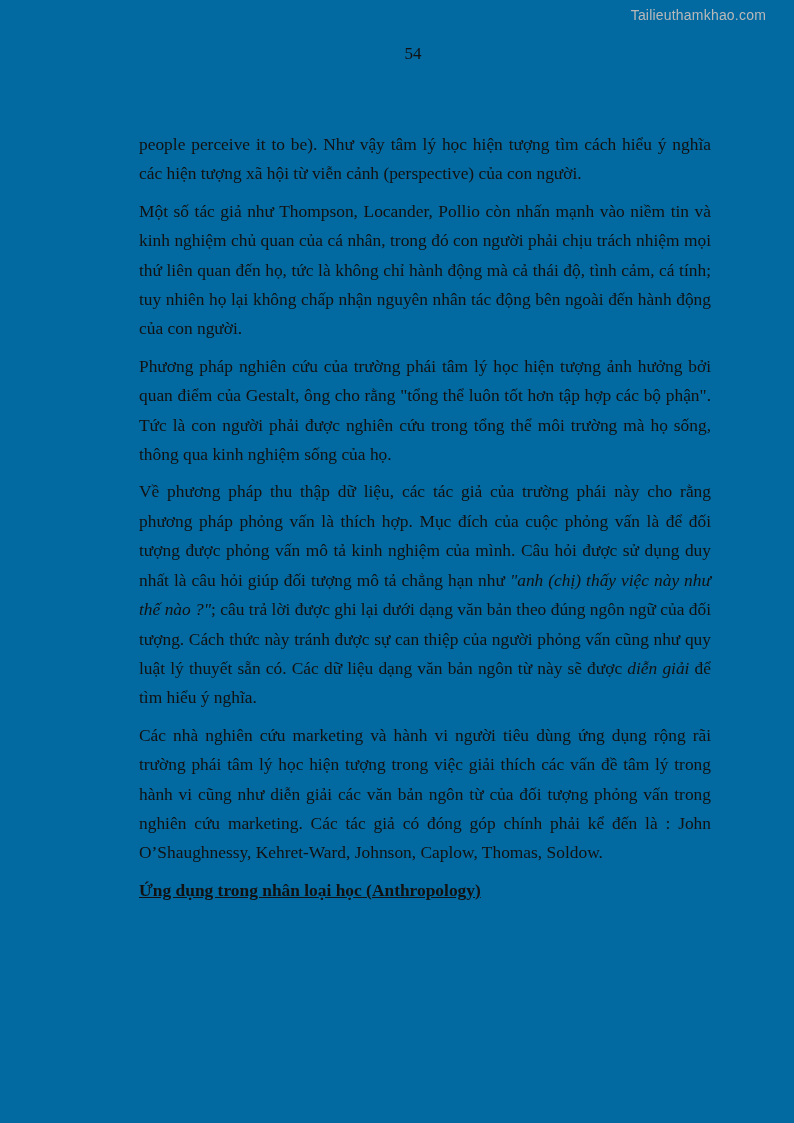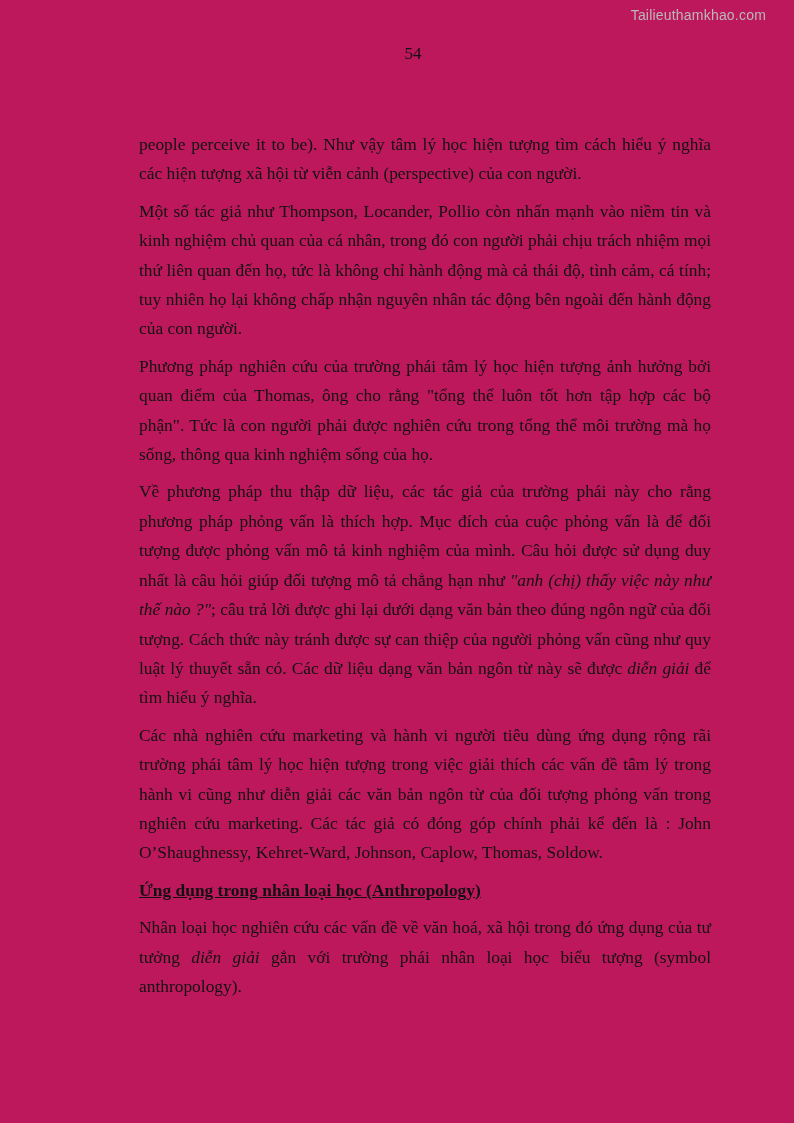--- a/index.html
+++ b/index.html
@@ -9,21 +9,21 @@
     background: #ffffff;
   }
   body {
     font-family: "Liberation Serif", "DejaVu Serif", serif;
     color: #111111;
   }
   .page {
     position: relative;
     width: 794px;
     height: 1123px;
-    background: #be185d;
+    background: #0369a1;
     overflow: hidden;
     box-sizing: border-box;
   }
   .watermark {
     position: absolute;
     top: 7px;
     right: 28px;
     font-family: "Liberation Sans", "DejaVu Sans", sans-serif;
     font-size: 14px;
     letter-spacing: 0.2px;
@@ -71,20 +71,19 @@
 
 <div class="page">
 
   <div class="watermark">Tailieuthamkhao.com</div>
 
   <div class="page-number">54</div>
 
   <div class="content">
     <p>people perceive it to be). Như vậy tâm lý học hiện tượng tìm cách hiểu ý nghĩa các hiện tượng xã hội từ viễn cảnh (perspective) của con người.</p>
     <p>Một số tác giả như Thompson, Locander, Pollio còn nhấn mạnh vào niềm tin và kinh nghiệm chủ quan của cá nhân, trong đó con người phải chịu trách nhiệm mọi thứ liên quan đến họ, tức là không chỉ hành động mà cả thái độ, tình cảm, cá tính; tuy nhiên họ lại không chấp nhận nguyên nhân tác động bên ngoài đến hành động của con người.</p>
-    <p>Phương pháp nghiên cứu của trường phái tâm lý học hiện tượng ảnh hưởng bởi quan điểm của Thomas, ông cho rằng "tổng thể luôn tốt hơn tập hợp các bộ phận". Tức là con người phải được nghiên cứu trong tổng thể môi trường mà họ sống, thông qua kinh nghiệm sống của họ.</p>
+    <p>Phương pháp nghiên cứu của trường phái tâm lý học hiện tượng ảnh hưởng bởi quan điểm của Gestalt, ông cho rằng "tổng thể luôn tốt hơn tập hợp các bộ phận". Tức là con người phải được nghiên cứu trong tổng thể môi trường mà họ sống, thông qua kinh nghiệm sống của họ.</p>
     <p><span>Về phương pháp thu thập dữ liệu, các tác giả của trường phái này cho rằng phương pháp phỏng vấn là thích hợp. Mục đích của cuộc phỏng vấn là để đối tượng được phỏng vấn mô tả kinh nghiệm của mình. Câu hỏi được sử dụng duy nhất là câu hỏi giúp đối tượng mô tả chẳng hạn như </span><i>"anh (chị) thấy việc này như thế nào ?"</i><span>; câu trả lời được ghi lại dưới dạng văn bản theo đúng ngôn ngữ của đối tượng. Cách thức này tránh được sự can thiệp của người phỏng vấn cũng như quy luật lý thuyết sẵn có. Các dữ liệu dạng văn bản ngôn từ này sẽ được </span><i>diễn giải</i><span> để tìm hiểu ý nghĩa.</span></p>
     <p>Các nhà nghiên cứu marketing và hành vi người tiêu dùng ứng dụng rộng rãi trường phái tâm lý học hiện tượng trong việc giải thích các vấn đề tâm lý trong hành vi cũng như diễn giải các văn bản ngôn từ của đối tượng phỏng vấn trong nghiên cứu marketing. Các tác giả có đóng góp chính phải kể đến là : John O’Shaughnessy, Kehret-Ward, Johnson, Caplow, Thomas, Soldow.</p>
     <p class="heading">Ứng dụng trong nhân loại học (Anthropology)</p>
-    <p><span>Nhân loại học nghiên cứu các vấn đề về văn hoá, xã hội trong đó ứng dụng của tư tưởng </span><i>diễn giải</i><span> gắn với trường phái nhân loại học biểu tượng (symbol anthropology).</span></p>
   </div>
 
 </div>
 
 </body></html>

